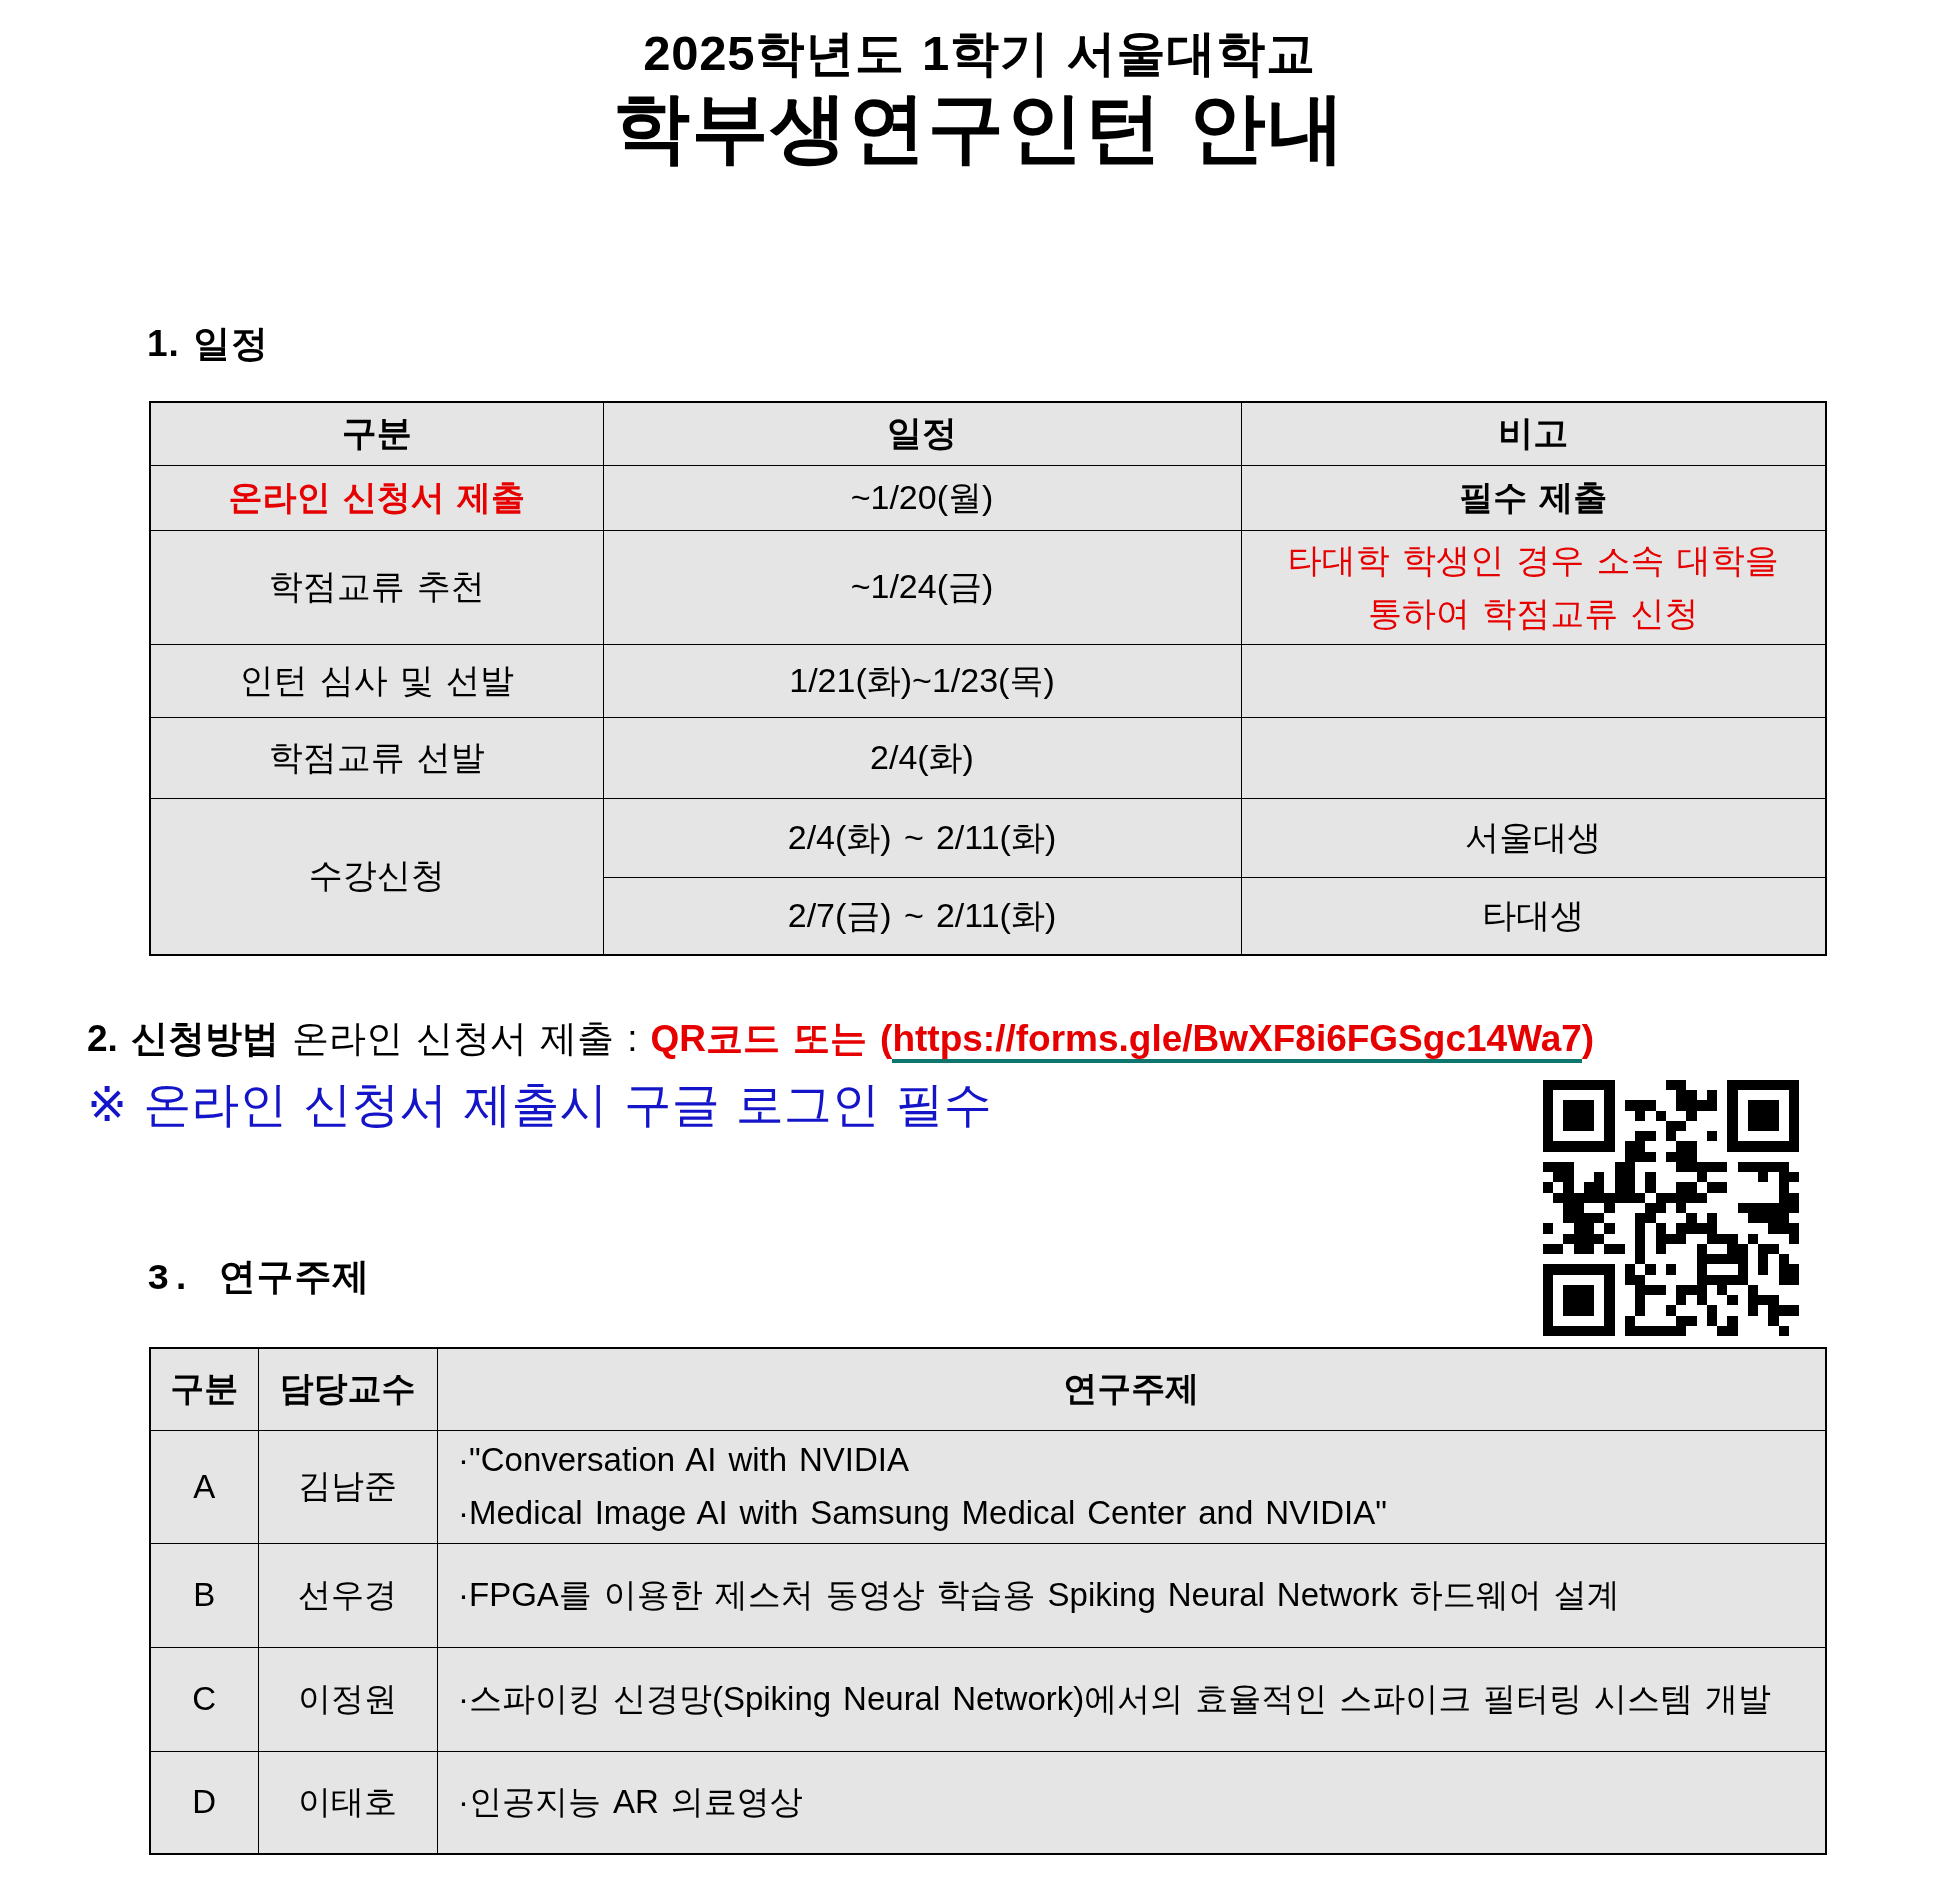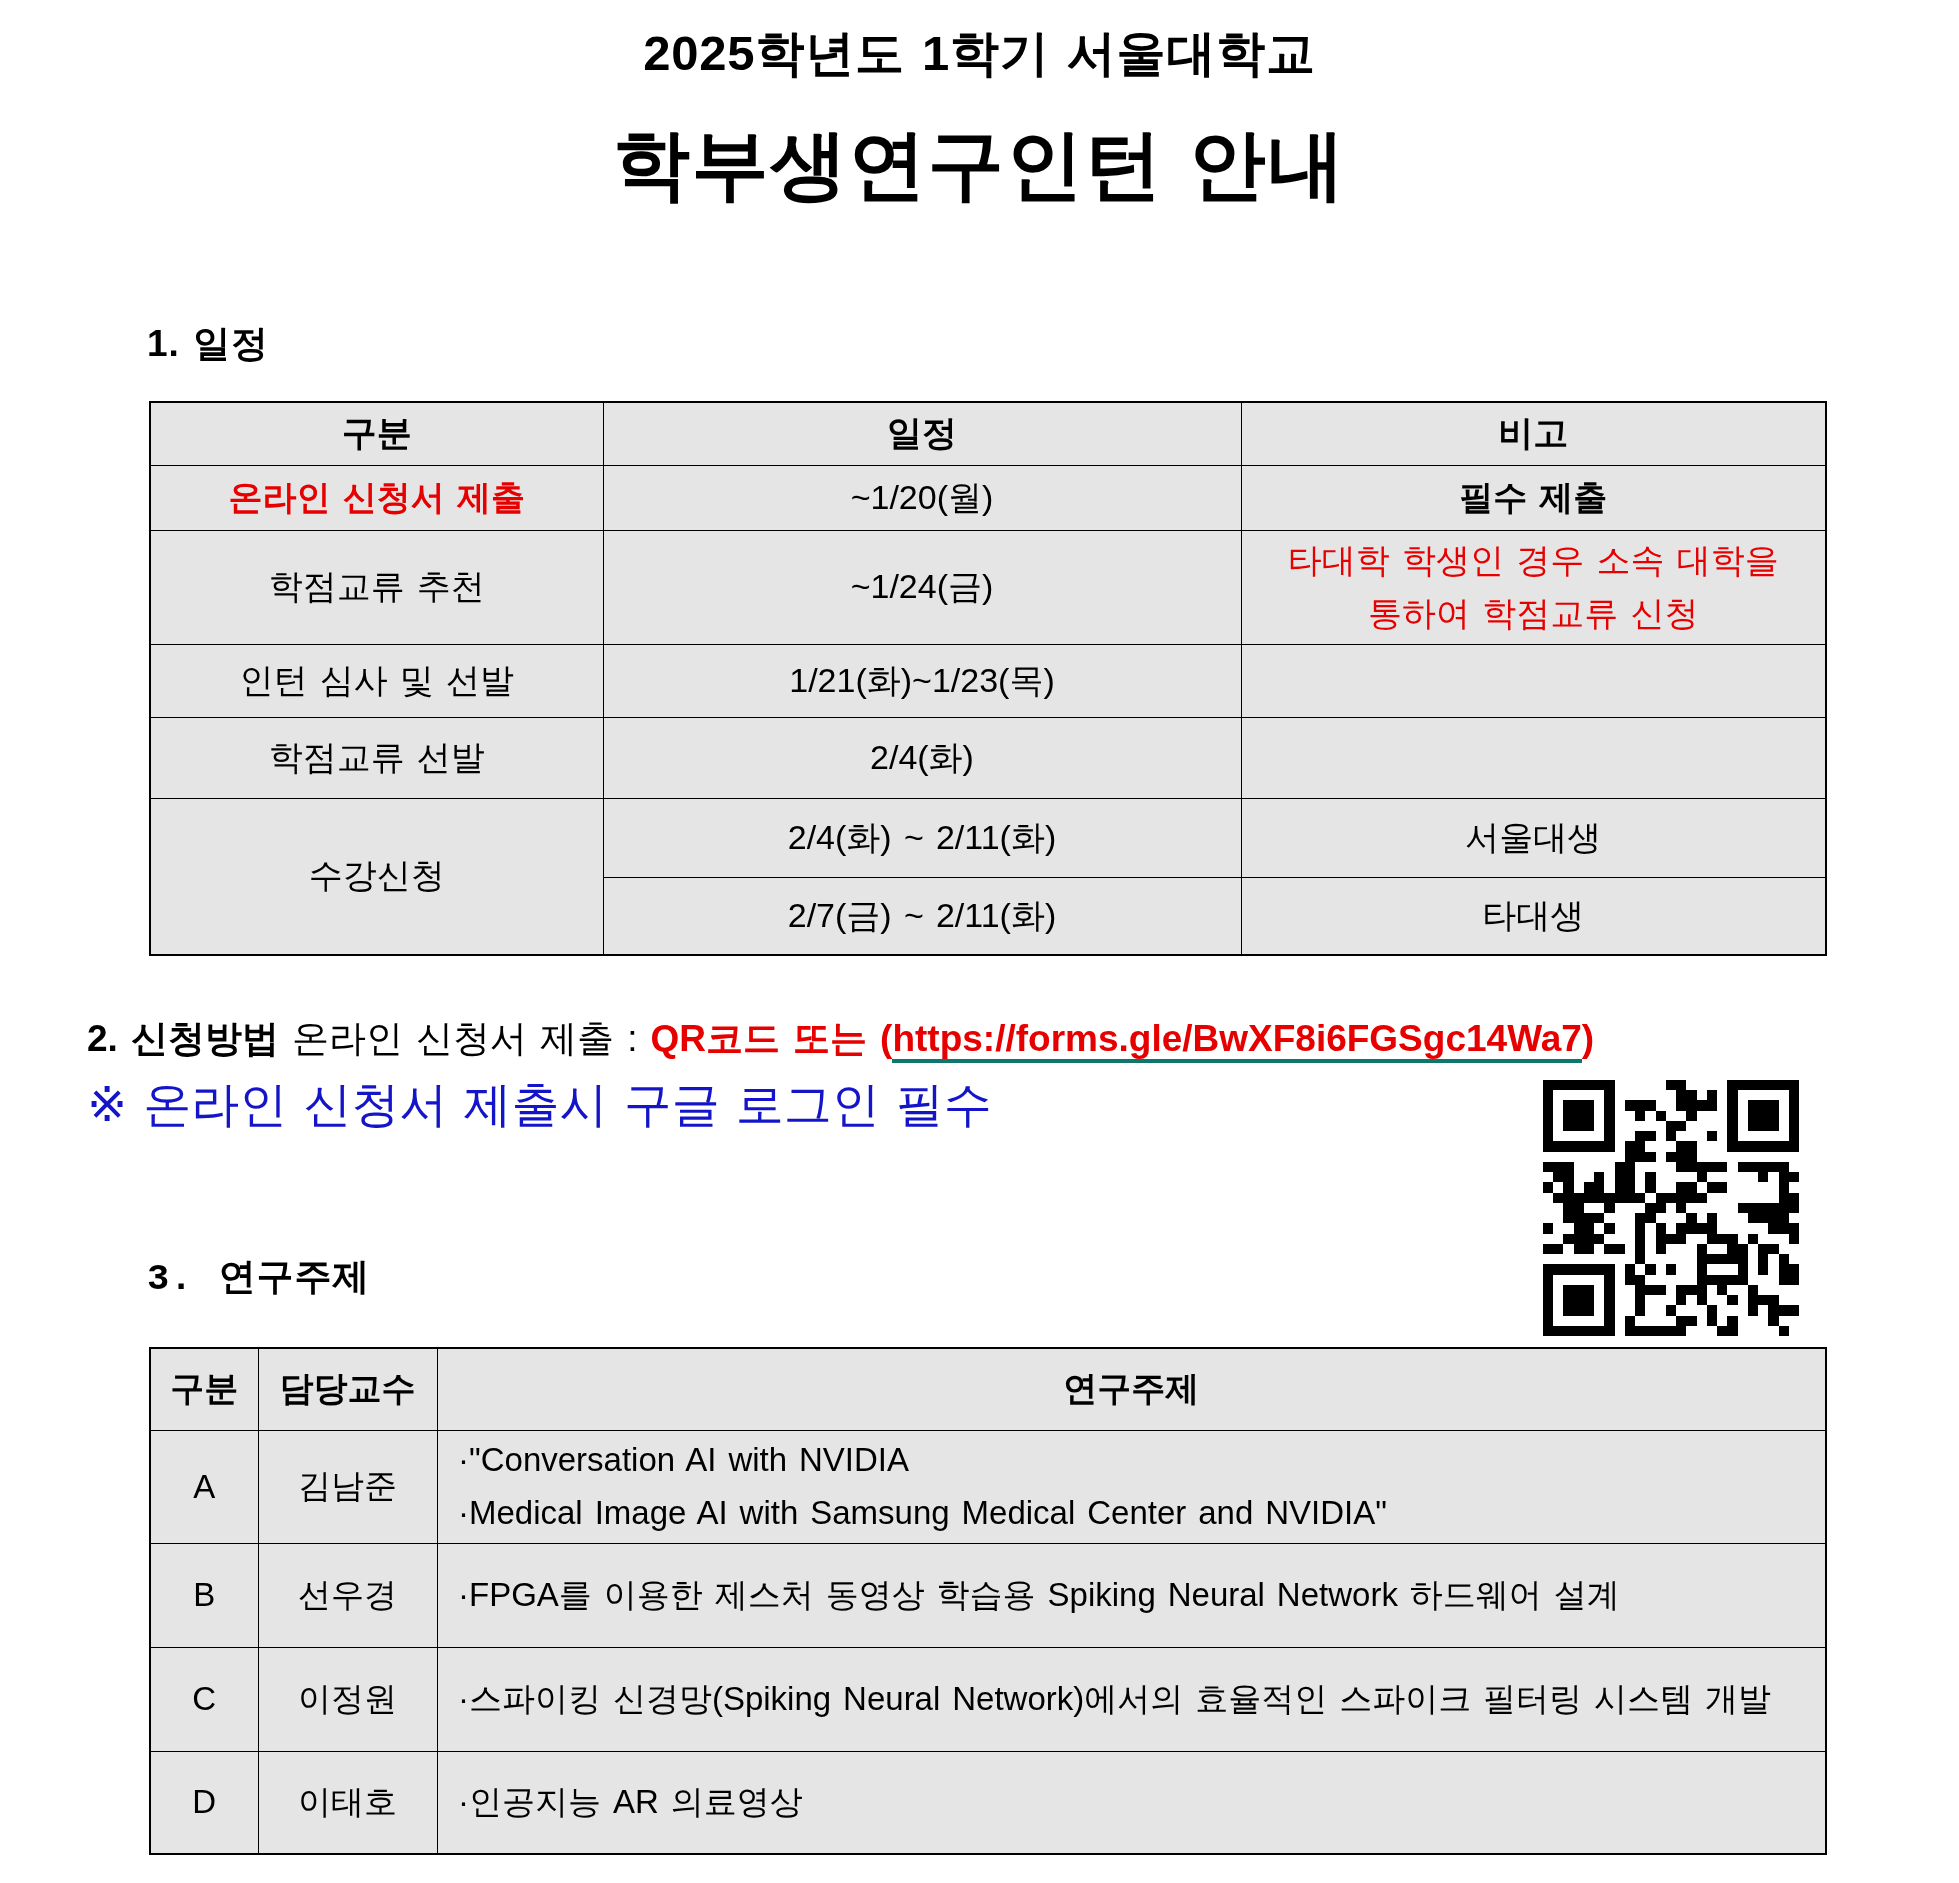--- a/index.html
+++ b/index.html
@@ -4,21 +4,21 @@
 <style>
   html,body{margin:0;padding:0;background:#ffffff;}
   .page{
     position:relative;width:1959px;height:1884px;background:#fff;color:#000;
     font-family:"Liberation Sans","DejaVu Sans",sans-serif;
     word-spacing:0.22em;
   }
   .title1{position:absolute;top:20.5px;left:0;width:100%;text-align:center;
     font-size:49px;font-weight:700;letter-spacing:0.8px;}
   .title2{position:absolute;top:77px;left:0;width:100%;text-align:center;
-    font-size:77px;font-weight:bold;letter-spacing:1.6px;margin-top:37px;}
+    font-size:77px;font-weight:bold;letter-spacing:1.6px;}
   .sec-heading{position:absolute;font-size:37px;font-weight:bold;letter-spacing:0.8px;}
   #sec1-heading{left:147px;top:319px;}
   #sec3-heading{left:147px;top:1252px;font-family:Liberation Mono, monospace;}
 
   table{border-collapse:collapse;table-layout:fixed;position:absolute;background:#e5e5e5;}
   td,th{border:1.6px solid #000;text-align:center;vertical-align:middle;
     padding:0 8px;overflow:hidden;}
   #schedule-table{left:149px;top:401px;width:1676px;border:2.4px solid #000;font-size:34px;}
   #schedule-table th{font-size:35px;font-weight:bold;}
   #research-table{left:149px;top:1347px;width:1676px;border:2.4px solid #000;font-size:33px;}

